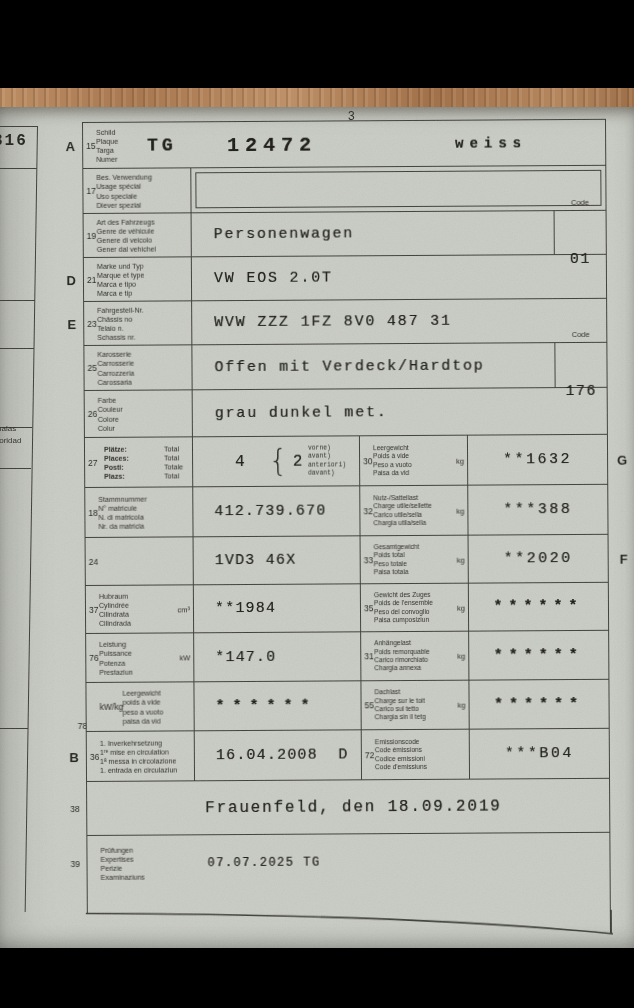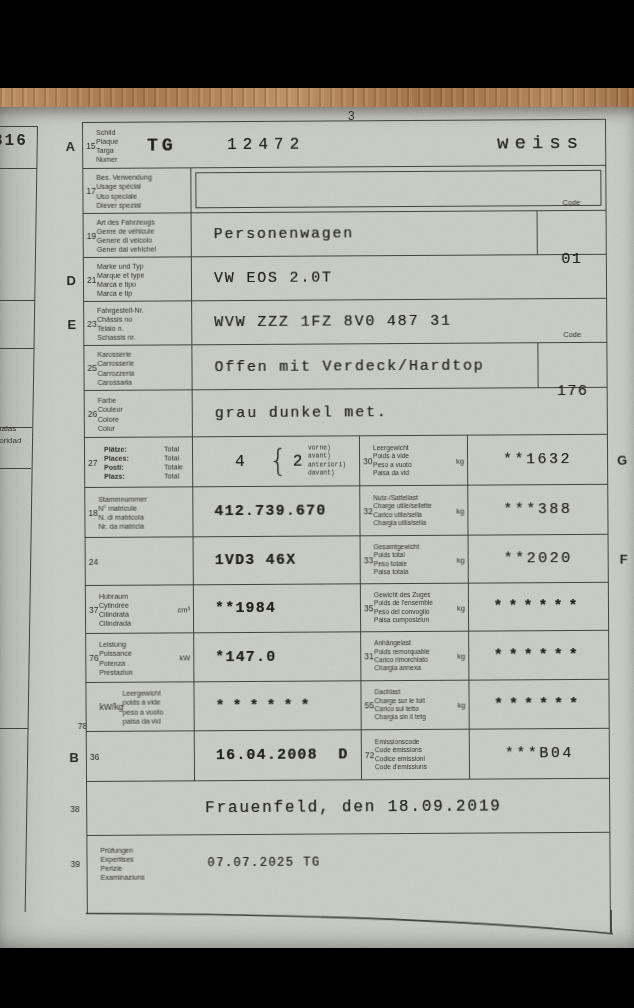--- a/index.html
+++ b/index.html
@@ -53,39 +53,39 @@
   .p78 .num{left:-9px;margin-top:19px;}
   .unit{position:absolute;right:3px;top:50%;transform:translateY(-50%);font-size:7.5px;color:#26261f;}
 
   .value, .p-canton,.p-number,.p-color,.code-val{
       font-family:"Liberation Mono","DejaVu Sans Mono",monospace;color:var(--ink);white-space:pre;
       text-shadow:0 0 .5px rgba(10,10,5,.55);}
   .value-cell{flex:1;display:flex;align-items:center;}
   .v-single{padding-left:22px;}
   .v-single .value{font-size:15px;letter-spacing:1.8px;}
   .left-value{width:167px;display:flex;align-items:center;padding-left:21px;}
-  .left-value .value{font-size:15px;letter-spacing:1.2px;font-weight:bold;}
+  .left-value .value{font-size:15px;letter-spacing:1.2px;}
   .right-label{width:108px;padding:2px 11px 2px 13px;display:flex;flex-direction:column;justify-content:center;}
   .right-value{flex:1;display:flex;align-items:center;justify-content:center;}
   .right-value .value{font-size:15px;letter-spacing:2.5px;}
   .value.stars{font-size:15px;letter-spacing:8px;font-weight:700;}
   .right-value .value.stars{letter-spacing:6px;}
 
-  .code-cell{width:69px;border-left:1.1px solid var(--line);display:flex;flex-direction:column;
+  .code-cell{width:52px;border-left:1.1px solid var(--line);display:flex;flex-direction:column;
              align-items:center;justify-content:center;gap:44px;}
   .code-lbl{font-size:7.5px;color:#26261f;}
   .code-val{font-size:15px;letter-spacing:1.5px;}
 
   .inner-box{position:absolute;left:112px;right:4px;top:4px;bottom:4px;border:1px solid var(--line);}
 
   .plate-cell{position:absolute;inset:0;}
   .plate-cell .stack{position:absolute;left:13px;top:50%;transform:translateY(-50%);}
   .p-canton{position:absolute;left:64px;top:50%;transform:translateY(-50%);font-size:18px;font-weight:700;letter-spacing:4px;}
-  .p-number{position:absolute;left:144px;top:50%;transform:translateY(-50%);font-size:16px;font-weight:400;letter-spacing:6px;}
-  .p-color{position:absolute;left:414px;top:50%;transform:translateY(-50%);font-size:19px;font-weight:400;letter-spacing:6px;}
+  .p-number{position:absolute;left:144px;top:50%;transform:translateY(-50%);font-size:20px;font-weight:700;letter-spacing:6px;}
+  .p-color{position:absolute;left:372px;top:50%;transform:translateY(-50%);font-size:14px;font-weight:700;letter-spacing:6px;}
 
   .seats-cell{width:167px;display:flex;align-items:center;font-family:"Liberation Mono","DejaVu Sans Mono",monospace;}
   .seat-total{font-size:16px;margin-left:42px;text-shadow:0 0 .5px rgba(10,10,5,.55);}
   .brace{font-family:"DejaVu Sans",sans-serif;font-size:30px;font-weight:200;margin-left:24px;margin-top:-3px;color:#26261f;}
   .seat-front{font-size:16px;margin-left:5px;text-shadow:0 0 .5px rgba(10,10,5,.55);}
   .seat-words{margin-left:6px;}
   .seat-words .lbl{font-size:6.6px;}
 
   .date-cell{flex:1;display:flex;align-items:center;padding-left:118px;}
   .date-cell .value{font-size:16px;letter-spacing:1.8px;}
@@ -401,20 +401,26 @@
           <span class="unit">kg</span>
         </div>
         <div class="cell right-value">
           <span class="value stars">******</span>
         </div>
       </div>
       <div class="row" style="height: 50px;">
         <span class="row-letter">B</span>
         <div class="cell label-cell bordered">
           <span class="num">36</span>
+          <div class="stack">
+            <div class="lbl">1. Inverkehrsetzung</div>
+            <div class="lbl">1ʳᵉ mise en circulation</div>
+            <div class="lbl">1ª messa in circolazione</div>
+            <div class="lbl">1. entrada en circulaziun</div>
+          </div>
         </div>
         <div class="cell left-value bordered">
           <span class="value">16.04.2008  D</span>
         </div>
         <div class="cell right-label bordered">
           <span class="num">72</span>
           <div class="stack">
             <div class="lbl">Emissionscode</div>
             <div class="lbl">Code émissions</div>
             <div class="lbl">Codice emissioni</div>

